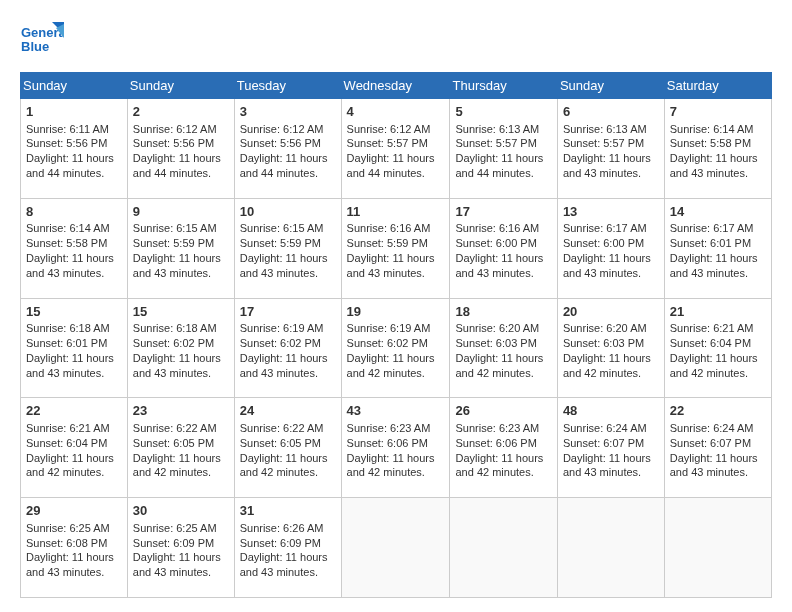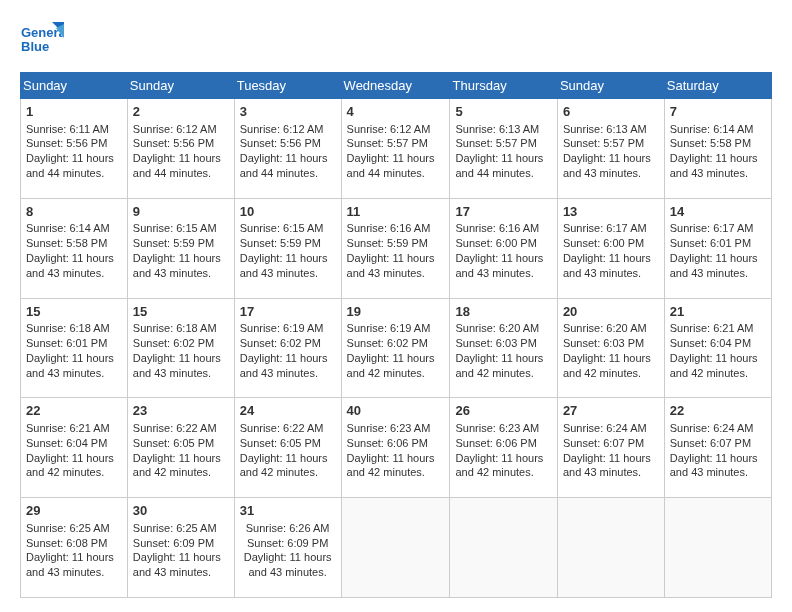--- a/index.html
+++ b/index.html
@@ -283,35 +283,35 @@
 and 42 minutes.</div>
           </td>
           <td>
             <span class="day-num">24</span>
             <div class="day-info" style="white-space: pre-line;">Sunrise: 6:22 AM
 Sunset: 6:05 PM
 Daylight: 11 hours
 and 42 minutes.</div>
           </td>
           <td>
-            <span class="day-num">40</span>
+            <span class="day-num">43</span>
             <div class="day-info" style="white-space: pre-line;">Sunrise: 6:23 AM
 Sunset: 6:06 PM
 Daylight: 11 hours
 and 42 minutes.</div>
           </td>
           <td>
             <span class="day-num">26</span>
             <div class="day-info" style="white-space: pre-line;">Sunrise: 6:23 AM
 Sunset: 6:06 PM
 Daylight: 11 hours
 and 42 minutes.</div>
           </td>
           <td>
-            <span class="day-num">27</span>
+            <span class="day-num">48</span>
             <div class="day-info" style="white-space: pre-line;">Sunrise: 6:24 AM
 Sunset: 6:07 PM
 Daylight: 11 hours
 and 43 minutes.</div>
           </td>
           <td>
             <span class="day-num">22</span>
             <div class="day-info" style="white-space: pre-line;">Sunrise: 6:24 AM
 Sunset: 6:07 PM
 Daylight: 11 hours
@@ -328,21 +328,21 @@
           </td>
           <td>
             <span class="day-num">30</span>
             <div class="day-info" style="white-space: pre-line;">Sunrise: 6:25 AM
 Sunset: 6:09 PM
 Daylight: 11 hours
 and 43 minutes.</div>
           </td>
           <td>
             <span class="day-num">31</span>
-            <div class="day-info" style="white-space: pre-line; text-align: center;">Sunrise: 6:26 AM
+            <div class="day-info" style="white-space: pre-line;">Sunrise: 6:26 AM
 Sunset: 6:09 PM
 Daylight: 11 hours
 and 43 minutes.</div>
           </td>
           <td class="empty"></td>
           <td class="empty"></td>
           <td class="empty"></td>
           <td class="empty"></td>
         </tr>
       </tbody>

